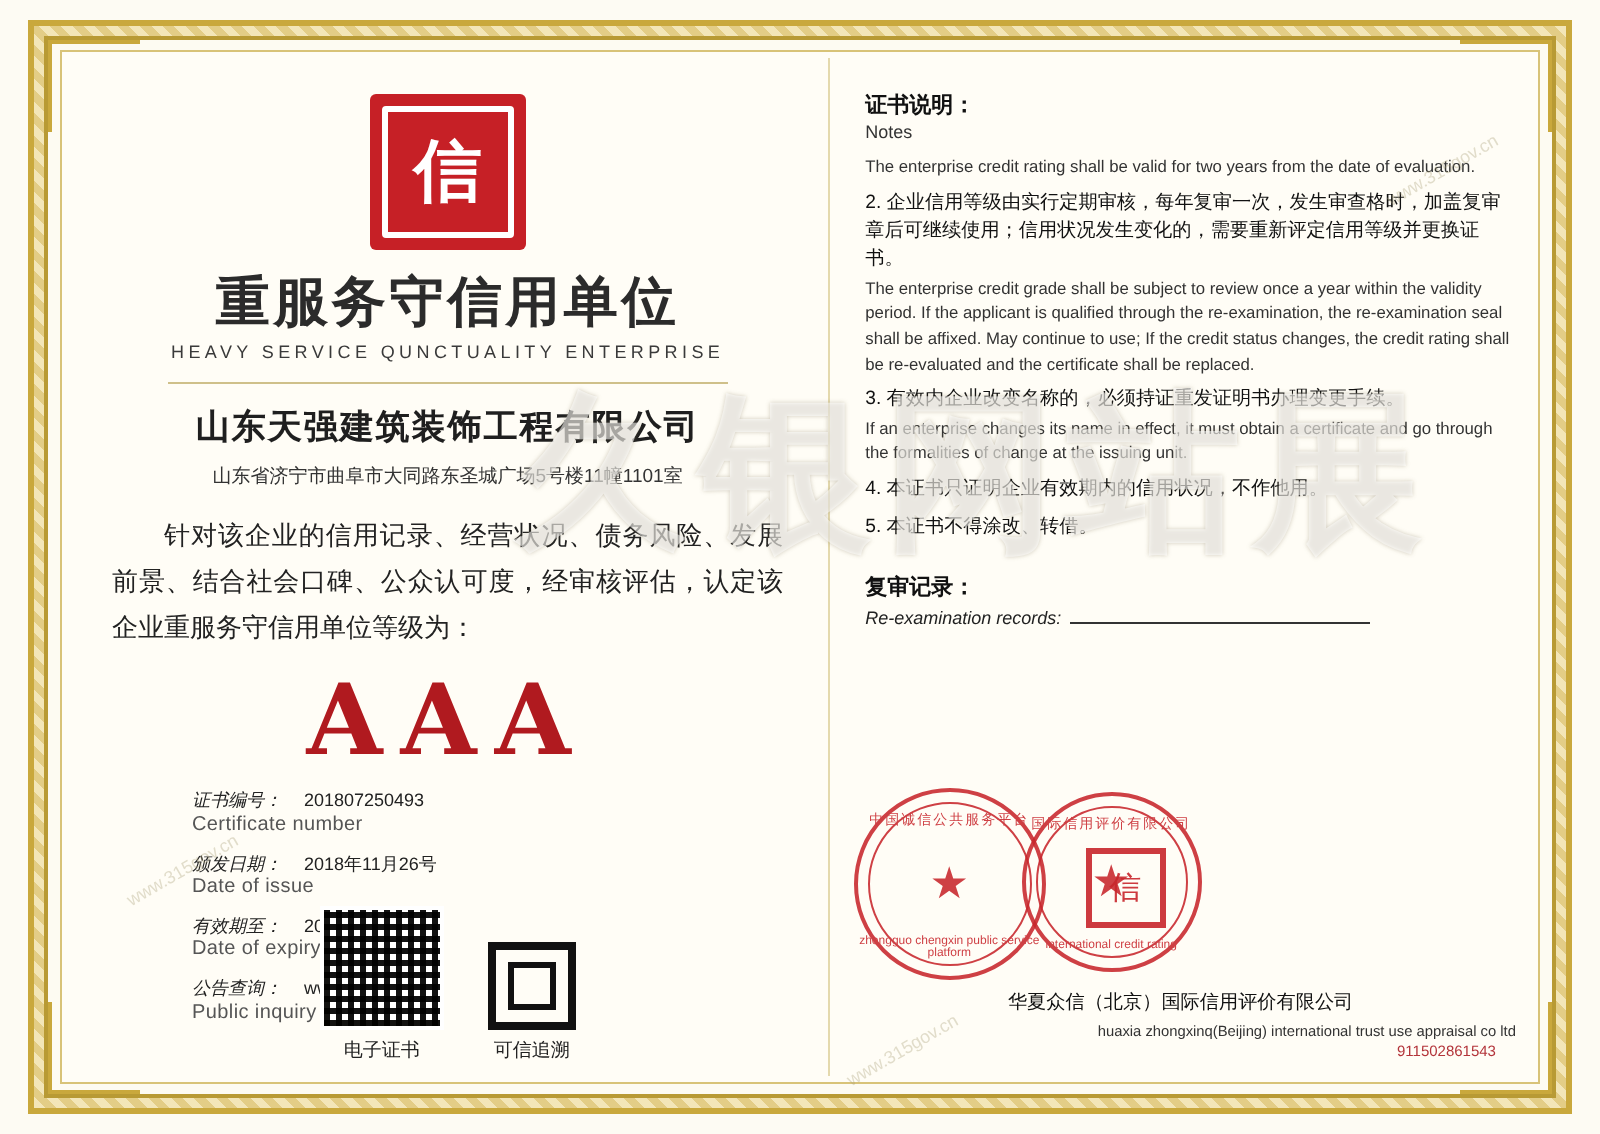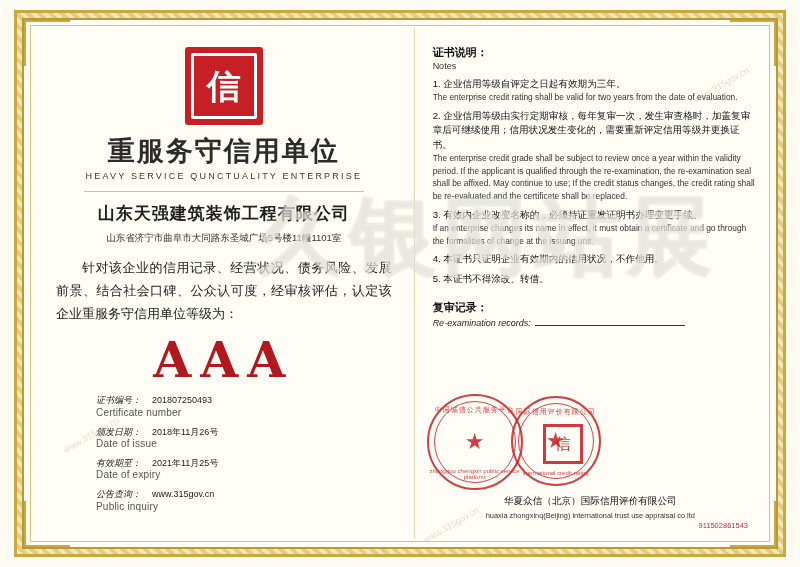--- a/index.html
+++ b/index.html
@@ -191,21 +191,21 @@
   }
   #seal-a{width:92px;height:92px;left:12px;bottom:48px;}
   #seal-b{width:86px;height:86px;left:96px;bottom:52px;}
   .seal-sq{
     position:absolute;left:128px;bottom:74px;
     width:34px;height:34px;border:3px solid #c8262c;color:#c8262c;
     display:flex;align-items:center;justify-content:center;
     font-family:"DejaVu Serif",serif;font-size:16px;opacity:.9;
   }
   .org-cn{position:absolute;left:8px;bottom:30px;right:8px;font-size:9.6px;color:#111;text-align:center;}
-  .org-en{position:absolute;left:8px;bottom:18px;right:8px;font-size:7.4px;color:#333;text-align:center;}
+  .org-en{position:absolute;left:8px;bottom:18px;right:8px;font-size:7.4px;color:#333;text-align:right;}
   .cert-no-seal{position:absolute;right:18px;bottom:8px;font-size:7.5px;color:#b3343a;}
 
   
   .watermark{
     position:absolute;left:0;top:0;width:800px;height:515px;
     pointer-events:none;
     display:flex;align-items:center;justify-content:center;padding-left:48px;
   }
   .watermark span{
     font-family:"DejaVu Serif", serif;
@@ -264,27 +264,38 @@
         <div class="meta-row">
           <span class="meta-label-cn">有效期至：</span><span>2021年11月25号</span>
           <div class="meta-en">Date of expiry</div>
         </div>
         <div class="meta-row">
           <span class="meta-label-cn">公告查询：</span><span>www.315gov.cn</span>
           <div class="meta-en">Public inquiry</div>
         </div>
       </div>
 
+      <div class="bottom-row">
+        <div class="bcell">
+          <div class="qr"></div>
+          <div class="badge-cap">电子证书</div>
+        </div>
+        <div class="bcell">
+          <div class="sq-icon">
+              <i></i>
+            </div>
+          <div class="badge-cap">可信追溯</div>
+        </div>
+      </div>
     </div>
 
     <div class="right-pane">
       <div class="notes-title-cn">证书说明：</div>
       <div class="notes-title-en">Notes</div>
 
-      <div class="n-cn">1. 企业信用等级自评定之日起有效期为三年。</div>
       <div class="n-en">The enterprise credit rating shall be valid for two years from the date of evaluation.</div>
 
       <div class="n-cn">2. 企业信用等级由实行定期审核，每年复审一次，发生审查格时，加盖复审章后可继续使用；信用状况发生变化的，需要重新评定信用等级并更换证书。</div>
       <div class="n-en">The enterprise credit grade shall be subject to review once a year within the validity period. If the applicant is qualified through the re-examination, the re-examination seal shall be affixed. May continue to use; If the credit status changes, the credit rating shall be re-evaluated and the certificate shall be replaced.</div>
 
       <div class="n-cn">3. 有效内企业改变名称的，必须持证重发证明书办理变更手续。</div>
       <div class="n-en">If an enterprise changes its name in effect, it must obtain a certificate and go through the formalities of change at the issuing unit.</div>
 
       <div class="n-cn">4. 本证书只证明企业有效期内的信用状况，不作他用。</div>
 

